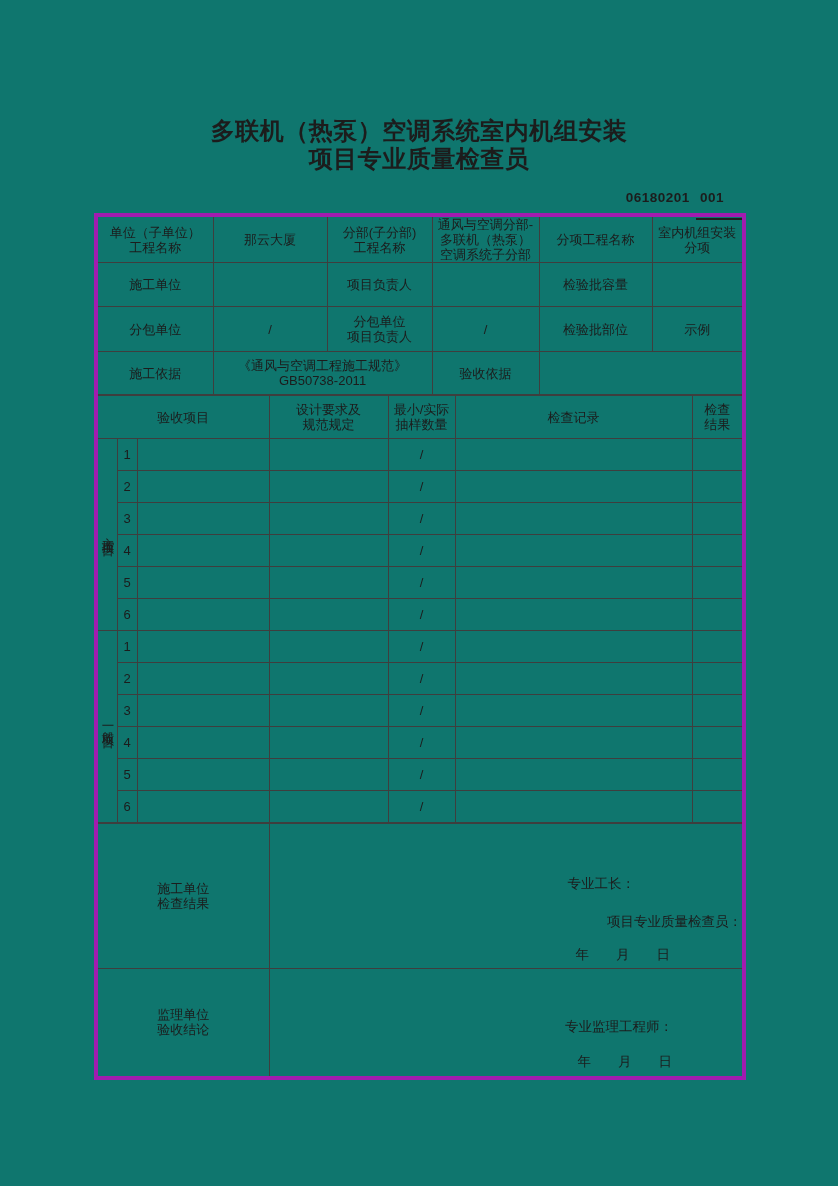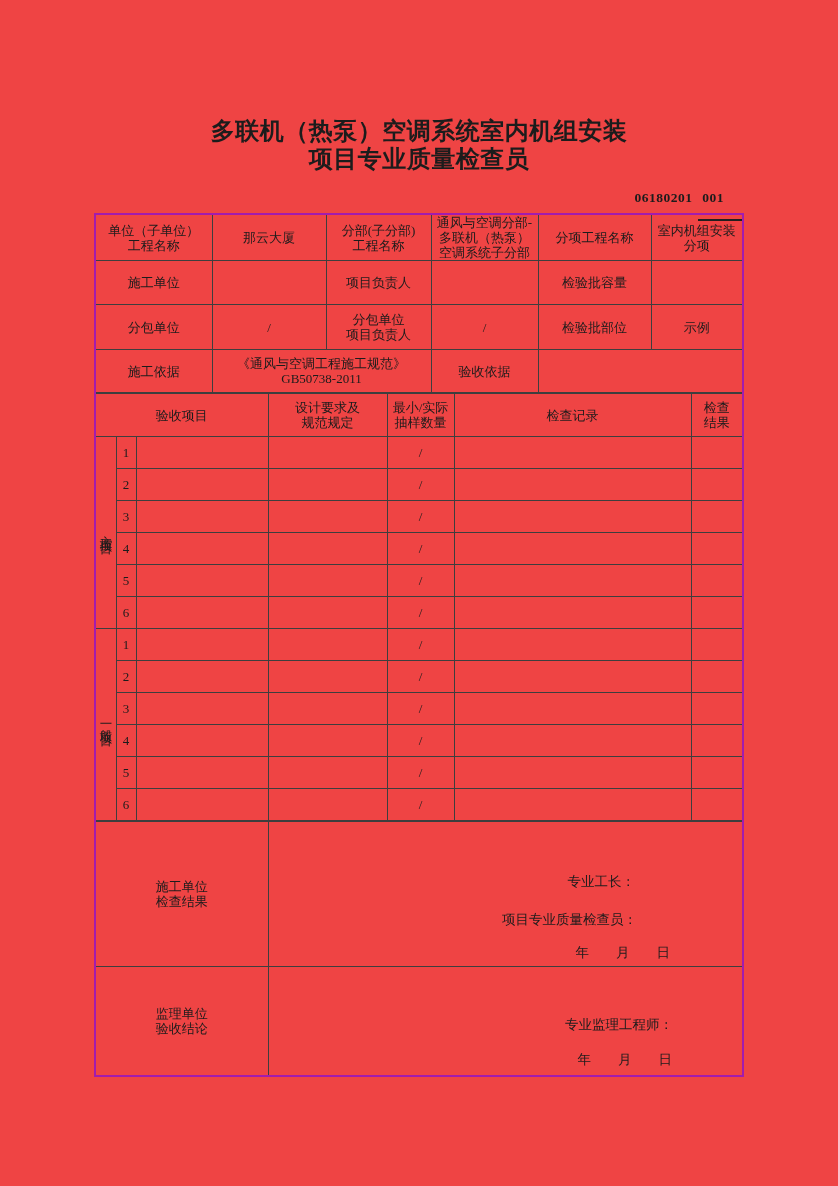--- a/index.html
+++ b/index.html
@@ -1,22 +1,22 @@
 <!DOCTYPE html>
 <html><head>
 <meta charset="utf-8">
 <style>
   html, body { margin: 0; padding: 0; background: #ffffff; }
   .page {
     position: relative;
     width: 838px;
     height: 1186px;
-    background: #ef4444;
+    background: #0f766e;
     color: #1c1c1c;
-    font-family: Liberation Serif, serif;
+    font-family: Liberation Sans, sans-serif;
     overflow: hidden;
   }
   .title-block {
     position: absolute;
     top: 117px;
     left: 0;
     width: 100%;
     text-align: center;
     font-weight: 700;
     font-size: 24px;
@@ -37,21 +37,21 @@
     display: inline-block;
     border-bottom: 2px solid #1f1f1f;
     padding: 0 18px 13px 4px;
     margin-left: 2px;
   }
   .form { position: absolute; top: 213px; left: 94px; }
   table.tbl {
     width: 648px;
     border-collapse: collapse;
     table-layout: fixed;
-    border: 2px solid #a21caf;
+    border: 4px solid #a21caf;
   }
   table.tbl + table.tbl { border-top: none; }
   table.info, table.insp { border-bottom: none; }
   .tbl td {
     border: 1px solid #3e3e3e;
     padding: 0;
     text-align: center;
     vertical-align: middle;
     font-size: 13px;
     line-height: 15px;
@@ -64,21 +64,21 @@
     writing-mode: vertical-rl;
     text-orientation: upright;
     letter-spacing: 3px;
     font-size: 12.5px;
     line-height: 20px;
   }
   .sig-cell { vertical-align: top; }
   .sig-line { text-align: right; font-size: 13.5px; line-height: 16px; }
   .sig-date { white-space: pre; }
   .c1-line1 { margin-top: 46px; padding-right: 107px; padding-left: 35px; }
-  .c1-line2 { margin-top: 22px; padding-right: 105px; }
+  .c1-line2 { margin-top: 22px; }
   .c1-date  { margin-top: 17px; padding-right: 72px; }
   .c2-line1 { margin-top: 44px; padding-right: 69px; }
   .c2-date  { margin-top: 19px; padding-right: 70px; }
 </style>
 </head>
 <body>
 
 <div class="page">
 
   <div class="title-block">

